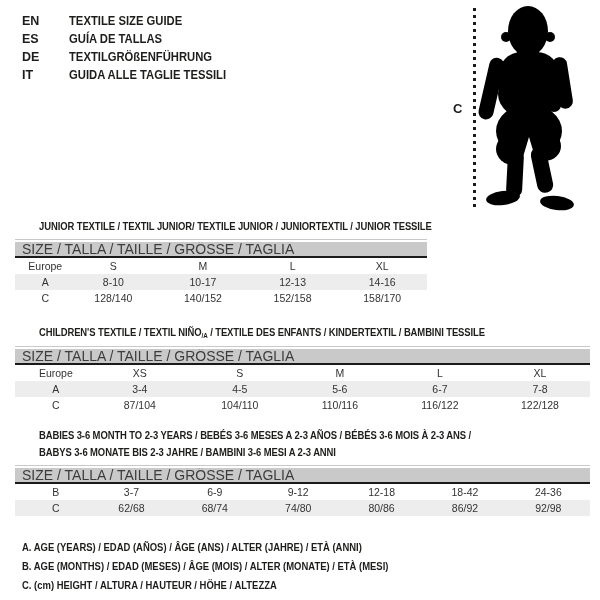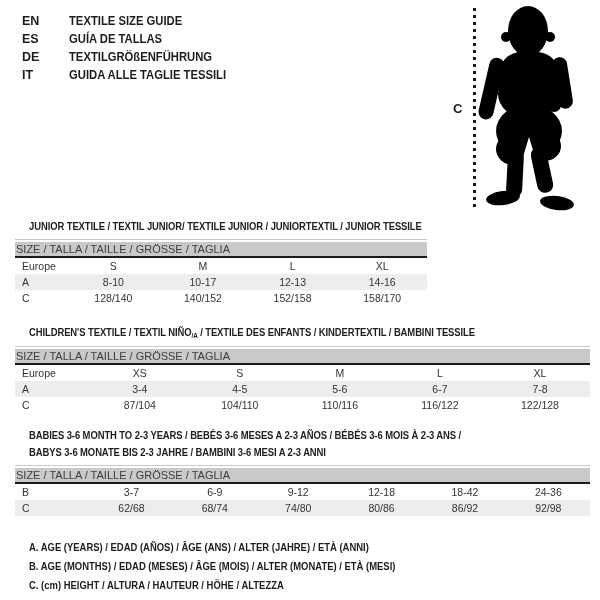--- a/index.html
+++ b/index.html
@@ -26,43 +26,43 @@
   }
   #height-label { position: absolute; left: 13px; top: 101px; font-weight: bold; font-size: 13px; }
   .baby-svg { position: absolute; left: 30px; top: 0; }
 
   
   .section { position: absolute; left: 15px; width: 575px; }
   #sec-junior   { top: 218px; }
   #sec-children { top: 324px; }
   #sec-babies   { top: 427px; }
 
-  .tbl-title { margin-left: 14px; font-weight: bold; font-size: 10.5px; line-height: 17px; letter-spacing: -0.1px; }
+  .tbl-title { margin-left: 24px; font-weight: bold; font-size: 10.5px; line-height: 17px; letter-spacing: -0.1px; }
   .tbl-title-line { white-space: nowrap; transform: scaleX(0.9); transform-origin: 0 50%; }
   .tbl-title .sub { font-size: 7px; position: relative; top: 2px; }
 
   .size-table-wrap { margin-top: 4px; width: 575px; border-top: 1px solid var(--rule-light, #c9c9c9); padding-top: 2px; }
   .size-table-wrap.narrow { width: 412px; }
 
   .size-bar {
     background: var(--size-bar-bg, #c9c9c9);
     border-bottom: 2px solid var(--rule-dark, #161616);
     height: 14px; line-height: 14px;
-    padding-left: 1px;
-    font-size: 11px; color: #3c3c3c;
+    padding-left: 7px;
+    font-size: 14px; color: #3c3c3c;
     white-space: nowrap; overflow: hidden;
   }
   .size-grid { width: 100%; border-collapse: collapse; table-layout: fixed; font-size: 10.5px; color: #333; }
   .size-grid td { height: 16px; padding: 0; text-align: center; white-space: nowrap; overflow: hidden; }
-  .size-grid td.row-label { text-align: left; padding-left: 7px; }
+  .size-grid td.row-label { text-align: center; padding-left: 7px; }
   .size-grid col.label-col { width: 13%; }
   .size-grid tr.shaded { background: var(--shaded-row-bg, #ededed); }
 
   
-  #notes { position: absolute; top: 538px; left: 22px; width: 575px; }
+  #notes { position: absolute; top: 538px; left: 15px; width: 575px; }
   .note-line { margin-left: 7px; font-weight: bold; font-size: 10.5px; line-height: 19px; white-space: nowrap; transform: scaleX(0.9); transform-origin: 0 50%; }
 </style>
 </head>
 <body>
 
 <div id="lang-block">
     <div class="lang-row">
       <span class="lang-code">EN</span>
       <span class="lang-title cond">TEXTILE SIZE GUIDE</span>
     </div>

